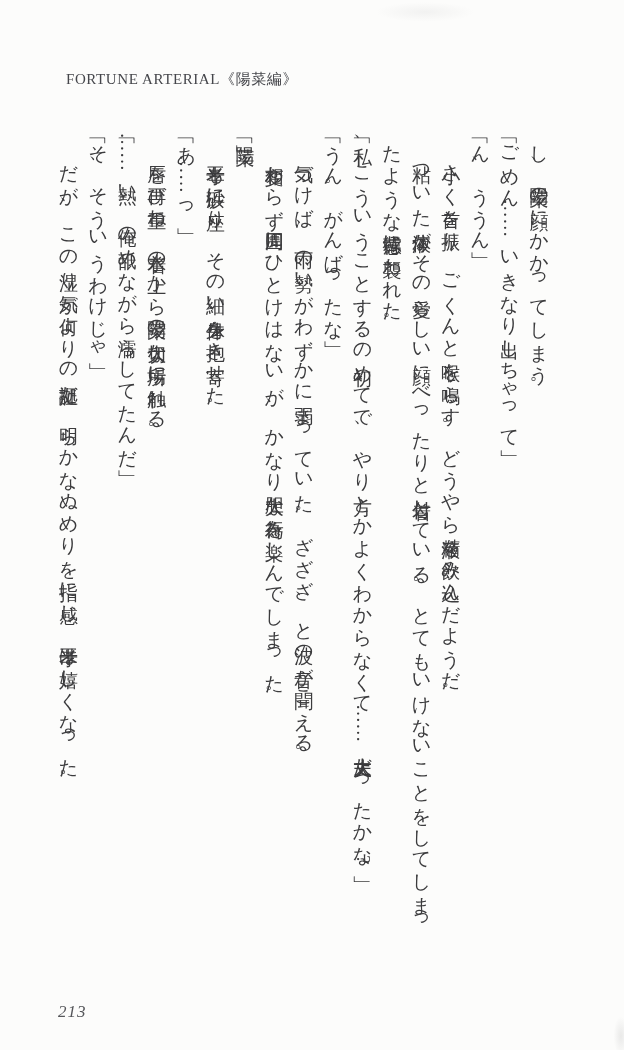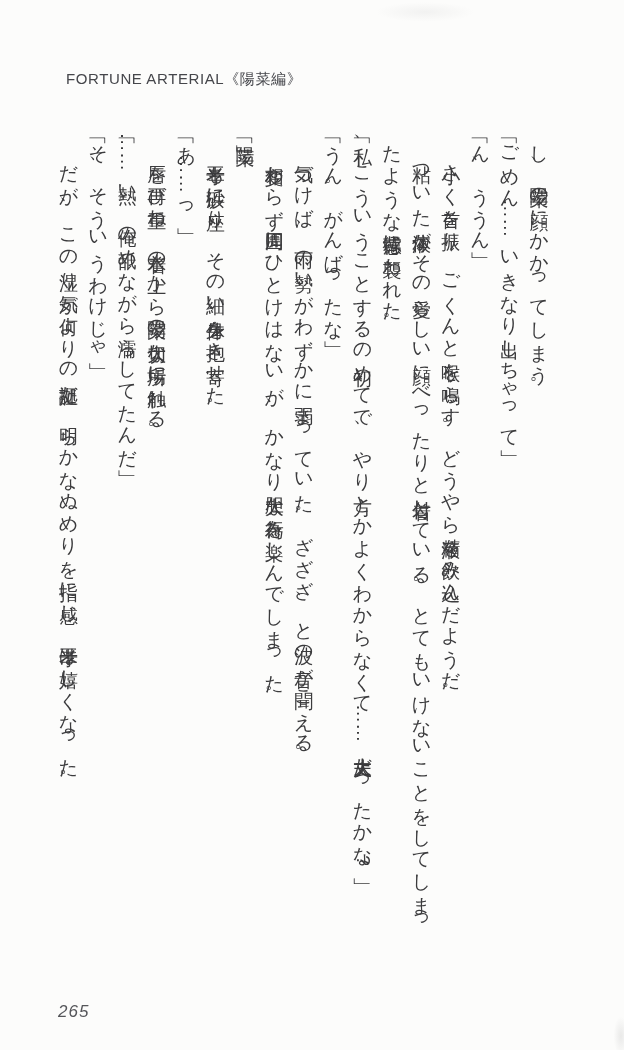--- a/index.html
+++ b/index.html
@@ -8,21 +8,21 @@
     background: #ffffff;
   }
   .book-page {
     position: relative;
     width: 624px;
     height: 1050px;
     background:
       radial-gradient(ellipse 70px 14px at 425px 12px, rgba(205,205,205,0.22), transparent 70%),
       radial-gradient(ellipse 10px 26px at 621px 1036px, rgba(190,190,190,0.30), transparent 75%),
       #fcfcfb;
-    font-family: Liberation Sans, sans-serif;
+    font-family: Liberation Serif, serif;
     overflow: hidden;
   }
   .running-header {
     position: absolute;
     left: 66px;
     top: 70px;
     font-size: 15px;
     letter-spacing: 0.6px;
     color: #45464b;
     white-space: nowrap;
@@ -75,14 +75,14 @@
       <p class="para indent">相変わらず周囲にひとけはないが、かなり大胆な行為を楽しんでしまった。</p>
       <p class="para">「陽菜」</p>
       <p class="para indent">孝平も砂浜に座り、その細い身体を抱き寄せた。</p>
       <p class="para">「あ……っ」</p>
       <p class="para indent">唇を再び重ね、水着の上から陽菜の大切な場所に触れる。</p>
       <p class="para">「……熱い。俺の舐めながら濡らしてたんだ」</p>
       <p class="para">「そ、そういうわけじゃ」</p>
       <p class="para indent">だが、この湿り気が何よりの証拠だ。明らかなぬめりを指に感じ、孝平は嬉しくなった。</p>
     </div>
 
-  <div class="page-number">265</div>
+  <div class="page-number">213</div>
 </div>
 
 </body></html>

